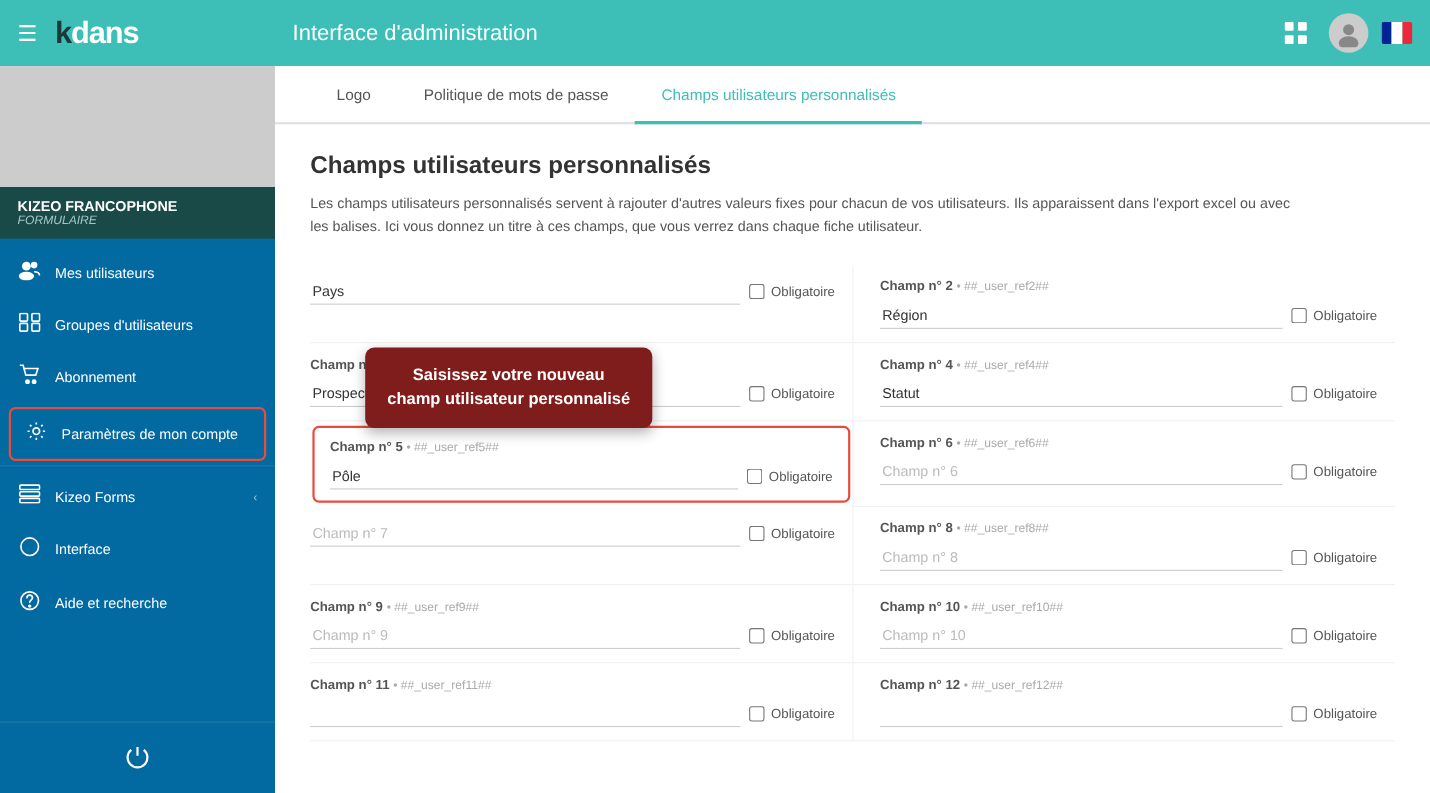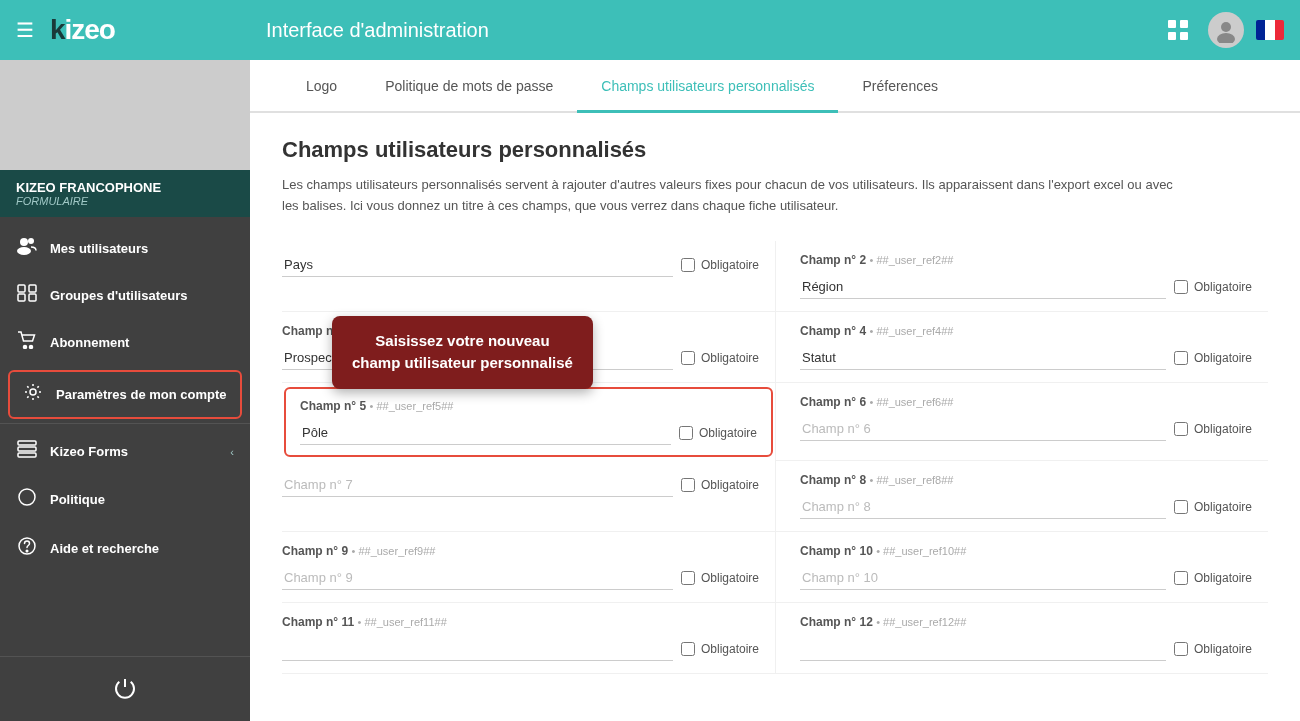--- a/index.html
+++ b/index.html
@@ -80,21 +80,21 @@
     
     .main-layout {
       display: flex;
       flex: 1;
       overflow: hidden;
     }
 
     
     .sidebar {
       width: 250px;
-      background: #404040;
+      background: #0369a1;
       display: flex;
       flex-direction: column;
       flex-shrink: 0;
       overflow-y: auto;
     }
     .sidebar-profile {
       background: #ccc;
       height: 110px;
       margin: 0;
     }
@@ -131,21 +131,21 @@
       border-radius: 6px;
       margin: 4px 8px;
       padding: 10px 12px;
     }
     .sidebar-item-icon {
       font-size: 18px;
       width: 22px;
       text-align: center;
       flex-shrink: 0;
     }
-    .sidebar-item-label { flex: 1; font-weight: bold; }
+    .sidebar-item-label { flex: 1; }
     .sidebar-chevron { font-size: 11px; color: #a0c8c6; }
     .sidebar-divider { height: 1px; background: rgba(255,255,255,0.1); margin: 4px 0; }
     .sidebar-bottom {
       padding: 12px;
       border-top: 1px solid rgba(255,255,255,0.1);
     }
     .power-btn {
       display: flex;
       align-items: center;
       justify-content: center;
@@ -290,21 +290,21 @@
     ::-webkit-scrollbar-track { background: #f1f1f1; }
     ::-webkit-scrollbar-thumb { background: #ccc; border-radius: 4px; }
   </style>
 </head>
 <body>
 
 <div class="top-header">
   <div class="header-left">
     <div class="hamburger-icon">☰</div>
     <div class="logo-text">
-      <span style="color:#1a3a3a">k</span><span style="color:white">izeo</span>
+      <span style="color:#1a3a3a">k</span><span style="color:white">dans</span>
     </div>
   </div>
   <div class="header-title">Interface d'administration</div>
   <div class="header-right">
     <div class="header-icon-btn">
       <svg width="22" height="22" viewBox="0 0 22 22" fill="white">
         <rect x="1" y="1" width="8" height="8" rx="1"></rect>
           <rect x="13" y="1" width="8" height="8" rx="1"></rect>
         <rect x="1" y="13" width="8" height="8" rx="1"></rect>
           <rect x="13" y="13" width="8" height="8" rx="1"></rect>
@@ -392,21 +392,21 @@
         <span class="sidebar-item-label">Kizeo Forms</span>
         <span class="sidebar-chevron">‹</span>
       </div>
 
       <div class="sidebar-item">
         <span class="sidebar-item-icon">
           <svg width="20" height="20" viewBox="0 0 20 20" fill="none" stroke="white" stroke-width="1.5">
             <circle cx="10" cy="10" r="8"></circle>
           </svg>
         </span>
-        <span class="sidebar-item-label">Politique</span>
+        <span class="sidebar-item-label">Interface</span>
       </div>
 
       <div class="sidebar-item">
         <span class="sidebar-item-icon">
           <svg width="20" height="20" viewBox="0 0 20 20" fill="none" stroke="white" stroke-width="1.5">
             <circle cx="10" cy="10" r="8"></circle>
             <path d="M7.5 7.5a2.5 2.5 0 0 1 5 0c0 2-2.5 2-2.5 4" stroke-linecap="round"></path>
             <circle cx="10" cy="15" r="0.8" fill="white"></circle>
           </svg>
         </span>
@@ -422,21 +422,20 @@
       </div>
     </div>
   </div>
 
   <div class="content-area">
 
     <div class="tabs-bar">
       <div class="tab">Logo</div>
       <div class="tab">Politique de mots de passe</div>
       <div class="tab active">Champs utilisateurs personnalisés</div>
-      <div class="tab">Préferences</div>
     </div>
 
     <div class="page-content">
       <div class="page-title">Champs utilisateurs personnalisés</div>
       <div class="page-description">Les champs utilisateurs personnalisés servent à rajouter d'autres valeurs fixes pour chacun de vos utilisateurs. Ils apparaissent dans l'export excel ou avec les balises. Ici vous donnez un titre à ces champs, que vous verrez dans chaque fiche utilisateur.</div>
 
       <div class="fields-grid" id="fields-container">
 
       <div class="field-group">
             <div class="field-input-row">

